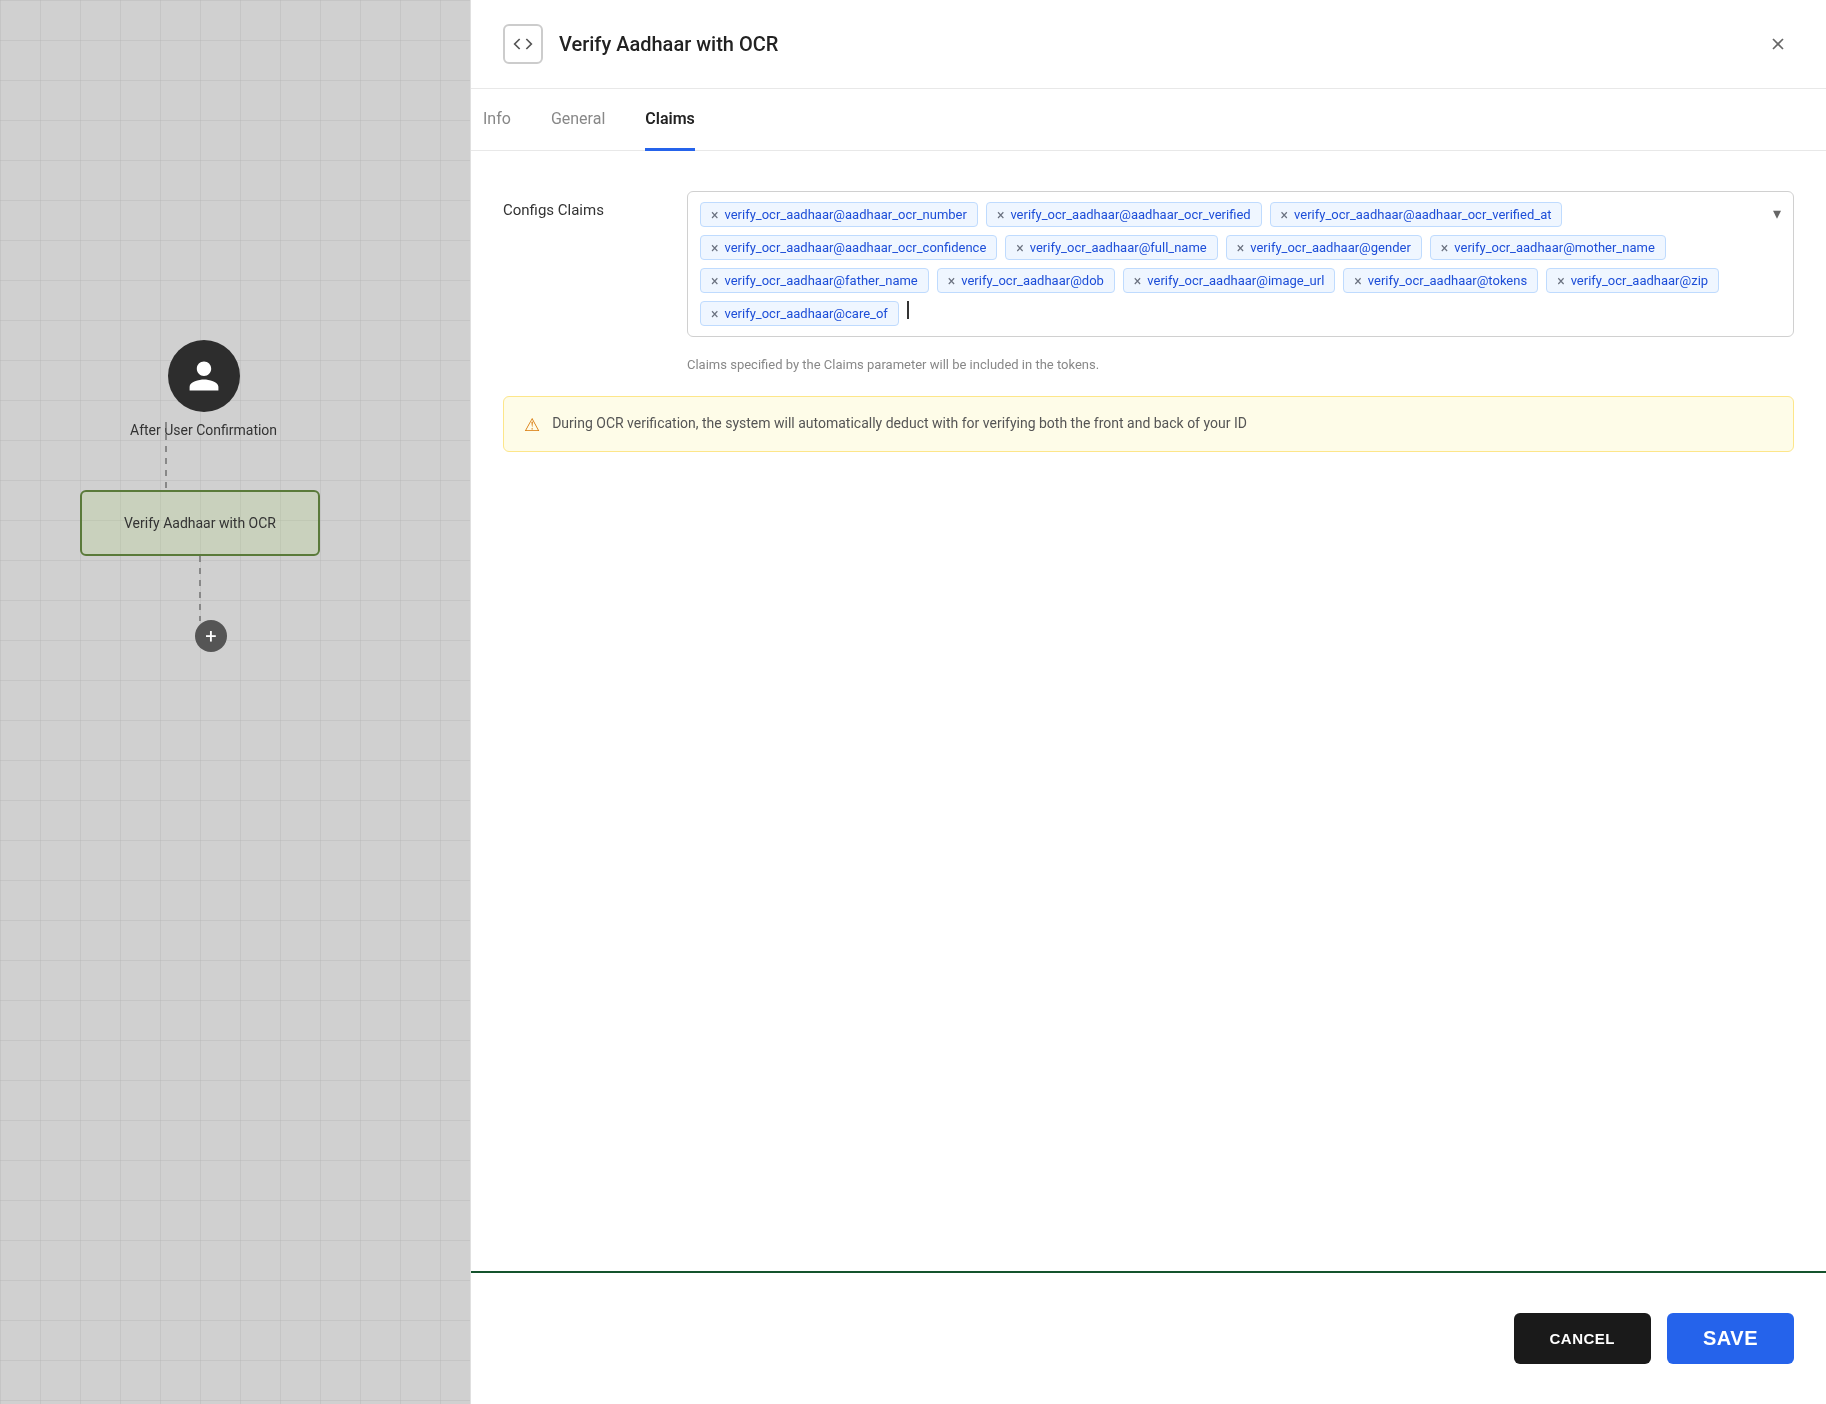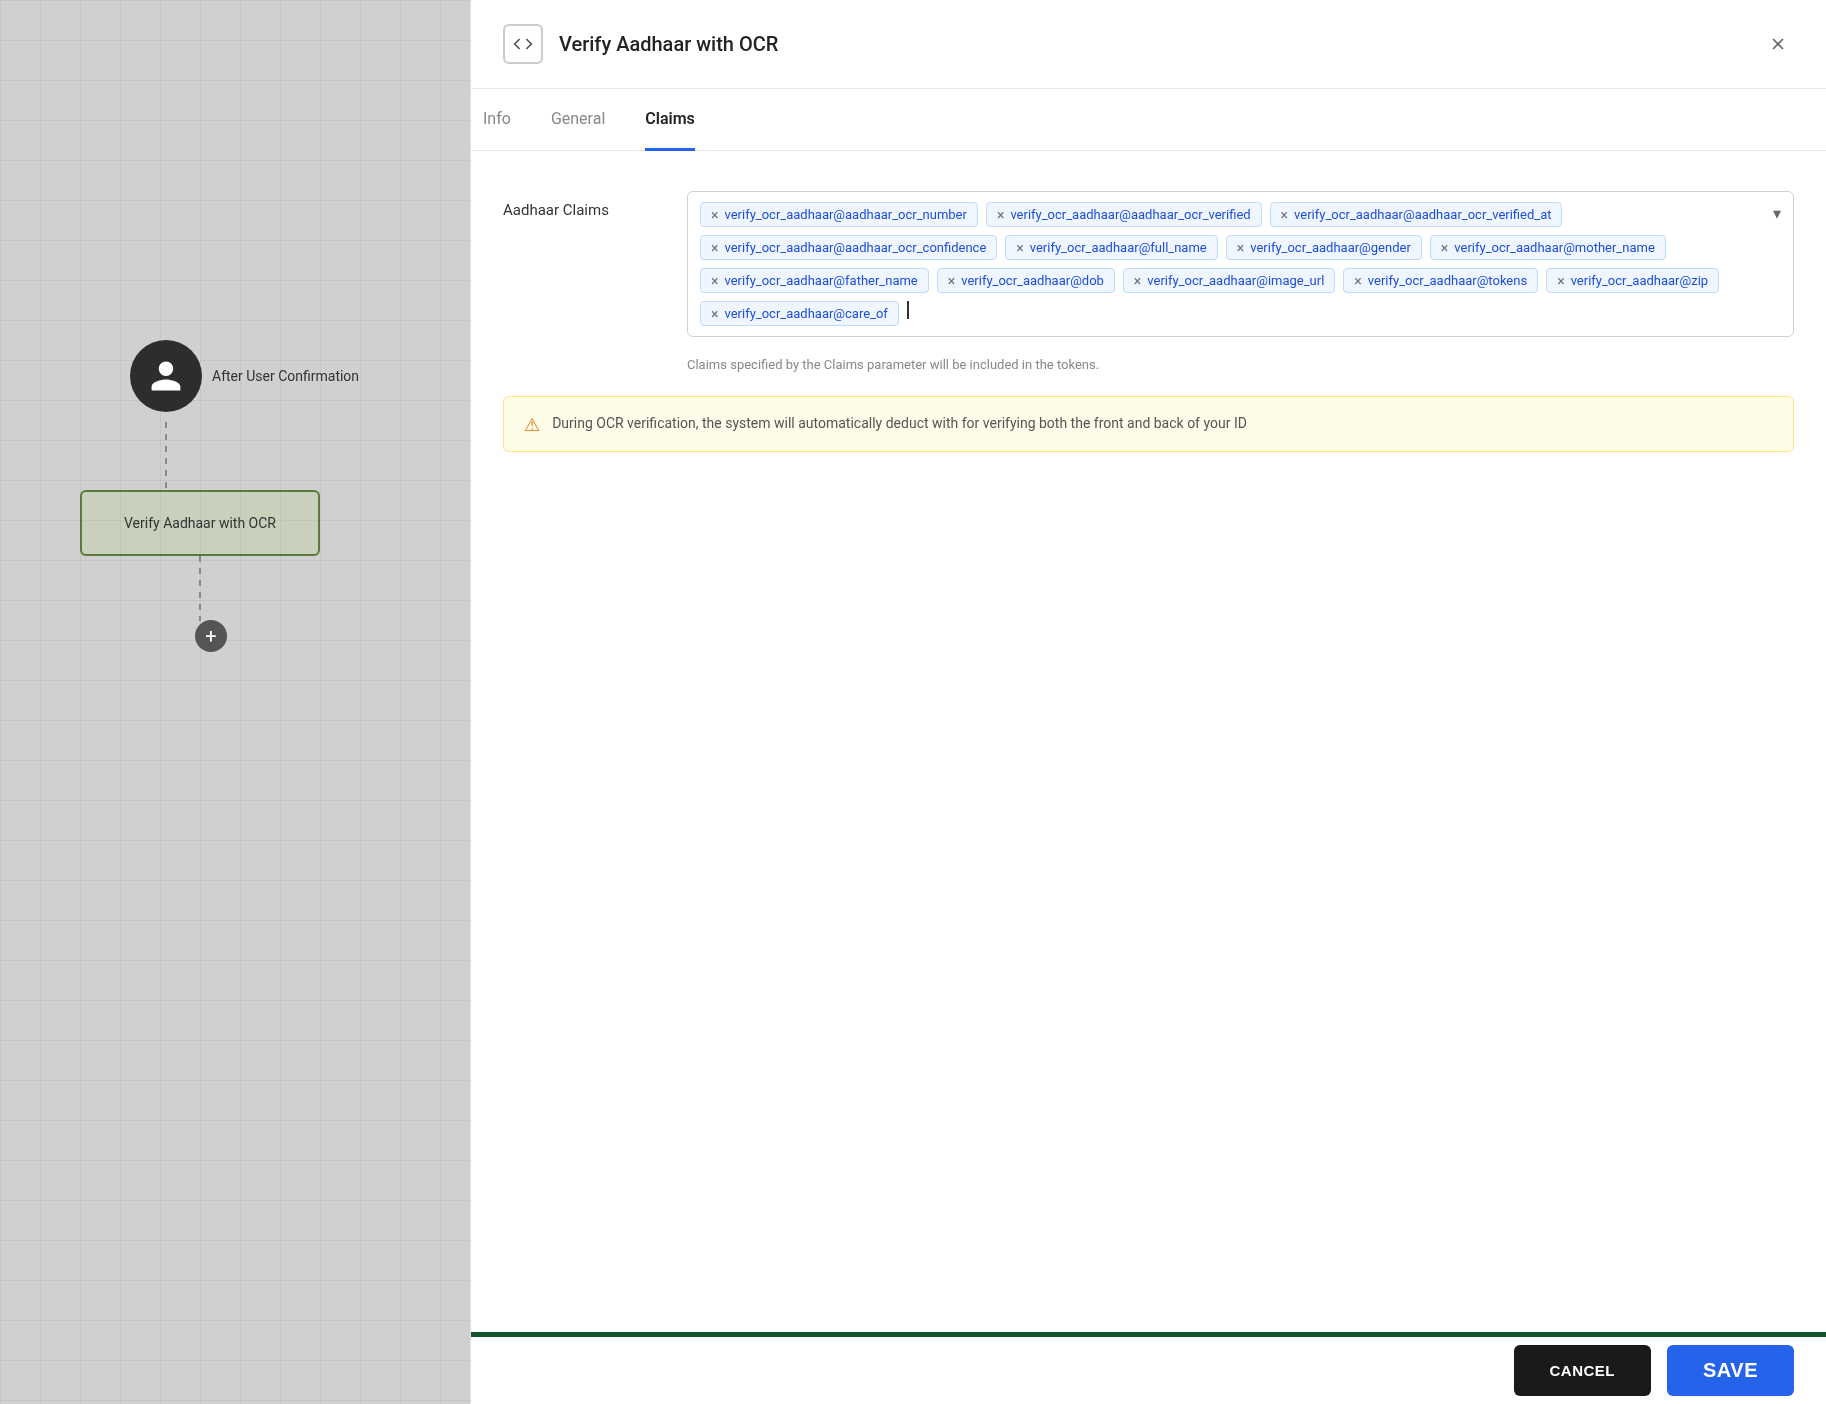--- a/index.html
+++ b/index.html
@@ -32,21 +32,21 @@
     }
 
     .workflow-node {
       position: absolute;
     }
 
     .user-node {
       top: 340px;
       left: 130px;
       display: flex;
-      flex-direction: row;
+      flex-direction: column;
       align-items: center;
       gap: 10px;
     }
 
     .user-avatar {
       width: 72px;
       height: 72px;
       background: #2d2d2d;
       border-radius: 50%;
       display: flex;
@@ -292,25 +292,25 @@
     }
 
     .warning-text {
       font-size: 14px;
       color: #555;
       line-height: 1.5;
     }
 
     
     .dialog-footer {
-      padding: 8px 32px;
+      padding: 40px 32px;
       display: flex;
       justify-content: flex-end;
       gap: 16px;
-      border-top: 5px solid #14532d;
+      border-top: 2px solid #14532d;
     }
 
     .btn-cancel {
       padding: 14px 36px;
       background: #1a1a1a;
       color: white;
       border: none;
       border-radius: 6px;
       font-size: 15px;
       font-weight: 600;
@@ -397,21 +397,21 @@
 
   <div class="tabs-bar">
     <div class="tab">Info</div>
     <div class="tab">General</div>
     <div class="tab active">Claims</div>
   </div>
 
   <div class="dialog-body">
 
     <div class="form-row">
-      <label class="form-label">Aadhaar Claims</label>
+      <label class="form-label">Configs Claims</label>
       <div class="claims-container">
         <div class="claim-tag">
             <span class="tag-remove">×</span>
             <span>verify_ocr_aadhaar@aadhaar_ocr_number</span>
           </div>
           <div class="claim-tag">
             <span class="tag-remove">×</span>
             <span>verify_ocr_aadhaar@aadhaar_ocr_verified</span>
           </div>
           <div class="claim-tag">

